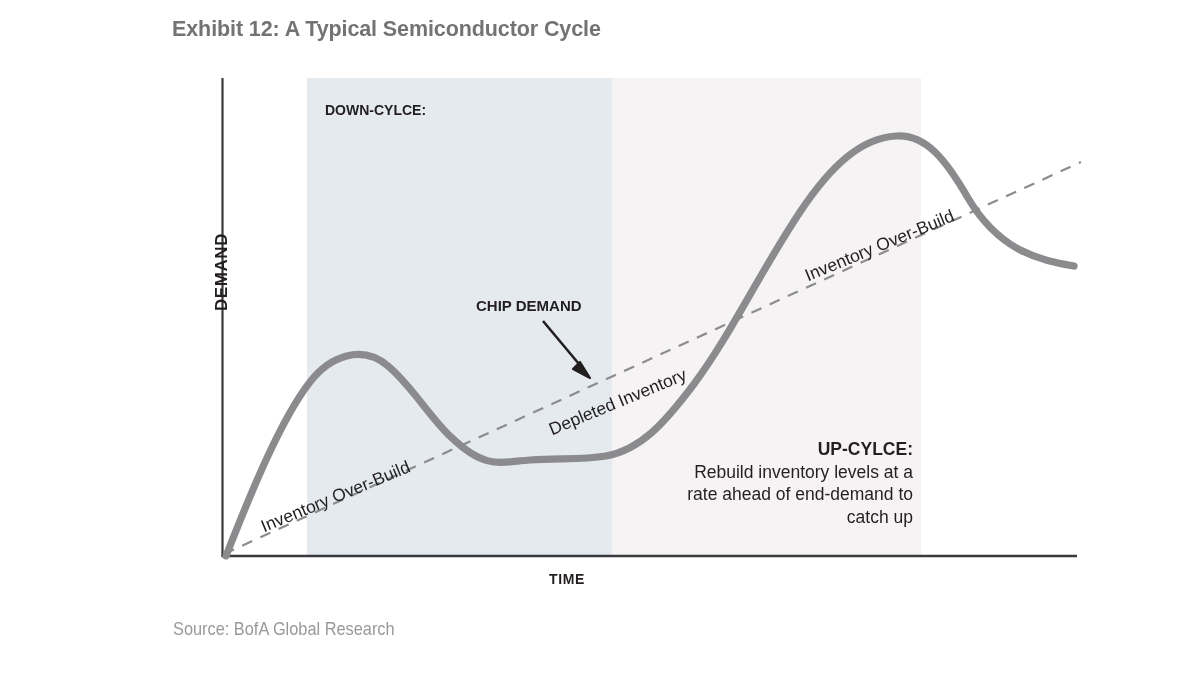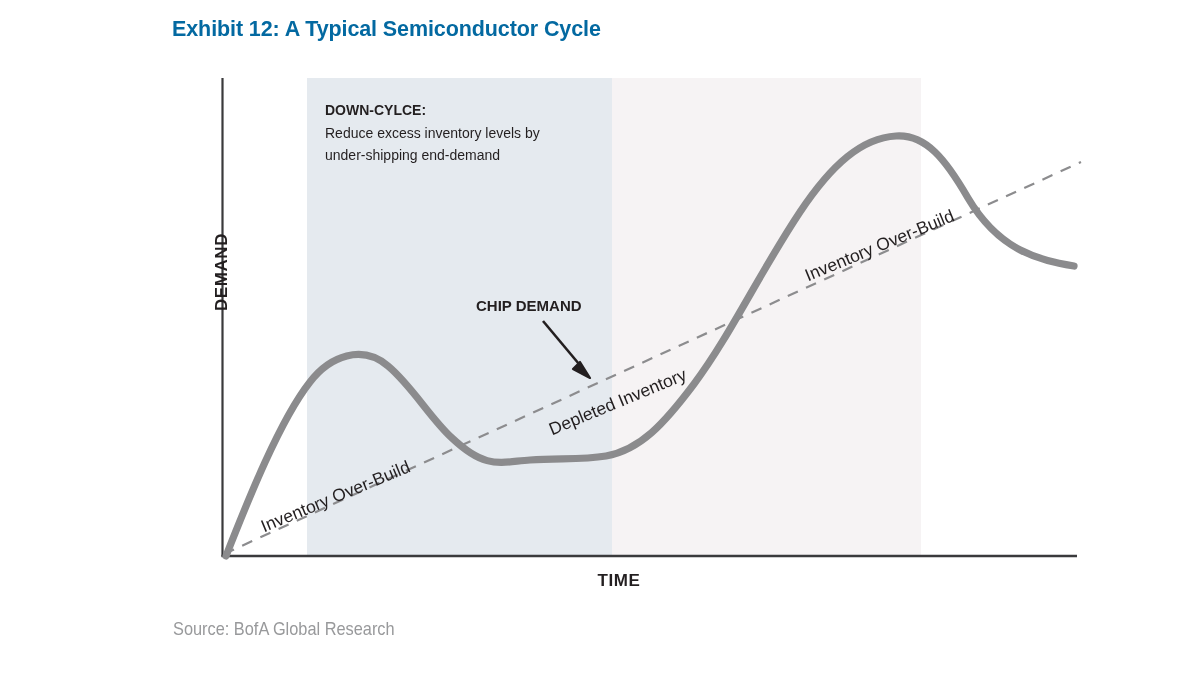--- a/index.html
+++ b/index.html
@@ -20,21 +20,21 @@
     width: 1200px;
     height: 675px;
     background: #ffffff;
   }
   #chart-title {
     position: absolute;
     left: 172px;
     top: 17px;
     font-size: 21.5px;
     font-weight: bold;
-    color: #0369a1;
+    color: #737373;
     letter-spacing: -0.1px;
     white-space: nowrap;
   }
   #source-note {
     position: absolute;
     left: 173px;
     top: 618px;
     font-size: 19px;
     color: #98999b;
     font-family: "Liberation Sans Narrow", "Liberation Sans", sans-serif;
@@ -90,24 +90,24 @@
     letter-spacing: 0.6px;
     text-align: center;
     transform: rotate(-90deg);
     transform-origin: center center;
     white-space: nowrap;
   }
   #time-axis-label {
     left: 549px;
     top: 571px;
     width: 140px;
-    font-size: 17px;
+    font-size: 14px;
     font-weight: bold;
     letter-spacing: 0.6px;
-    text-align: center;
+    text-align: left;
     white-space: nowrap;
   }
   .rot-label {
     font-size: 17.5px;
     color: #231f20;
     white-space: nowrap;
     transform-origin: left bottom;
   }
   #label-overbuild-1 {
     left: 266px;
@@ -157,23 +157,26 @@
              C 1000 252, 1040 260, 1074 266" fill="none" stroke="#8b8b8d" stroke-width="7.2" stroke-linecap="round" stroke-linejoin="round"></path>
 
     <g>
       <line x1="543" y1="321" x2="584" y2="370" stroke="#231f20" stroke-width="2.6"></line>
       <path d="M 590 378 L 573 369 L 580 362 Z" fill="#231f20" stroke="#231f20" stroke-width="2.2" stroke-linejoin="round"></path>
     </g>
   </svg>
 
   <div id="down-cycle-block" class="txt">
     <span class="block-heading">DOWN-CYLCE:</span>
-    <span class="block-body">Reduce excess inventory levels by under-shipping end-demand</span>
   </div>
 
+  <div id="up-cycle-block" class="txt">
+    <span class="block-heading">UP-CYLCE:</span>
+    <span class="block-body">Rebuild inventory levels at a rate ahead of end-demand to catch up</span>
+  </div>
 
   <div id="chip-demand-label" class="txt">CHIP DEMAND</div>
 
   <div id="label-overbuild-1" class="txt rot-label">Inventory Over-Build</div>
 
   <div id="label-depleted" class="txt rot-label">Depleted Inventory</div>
 
   <div id="label-overbuild-2" class="txt rot-label">Inventory Over-Build</div>
 
   <div id="demand-axis-label" class="txt">DEMAND</div>

